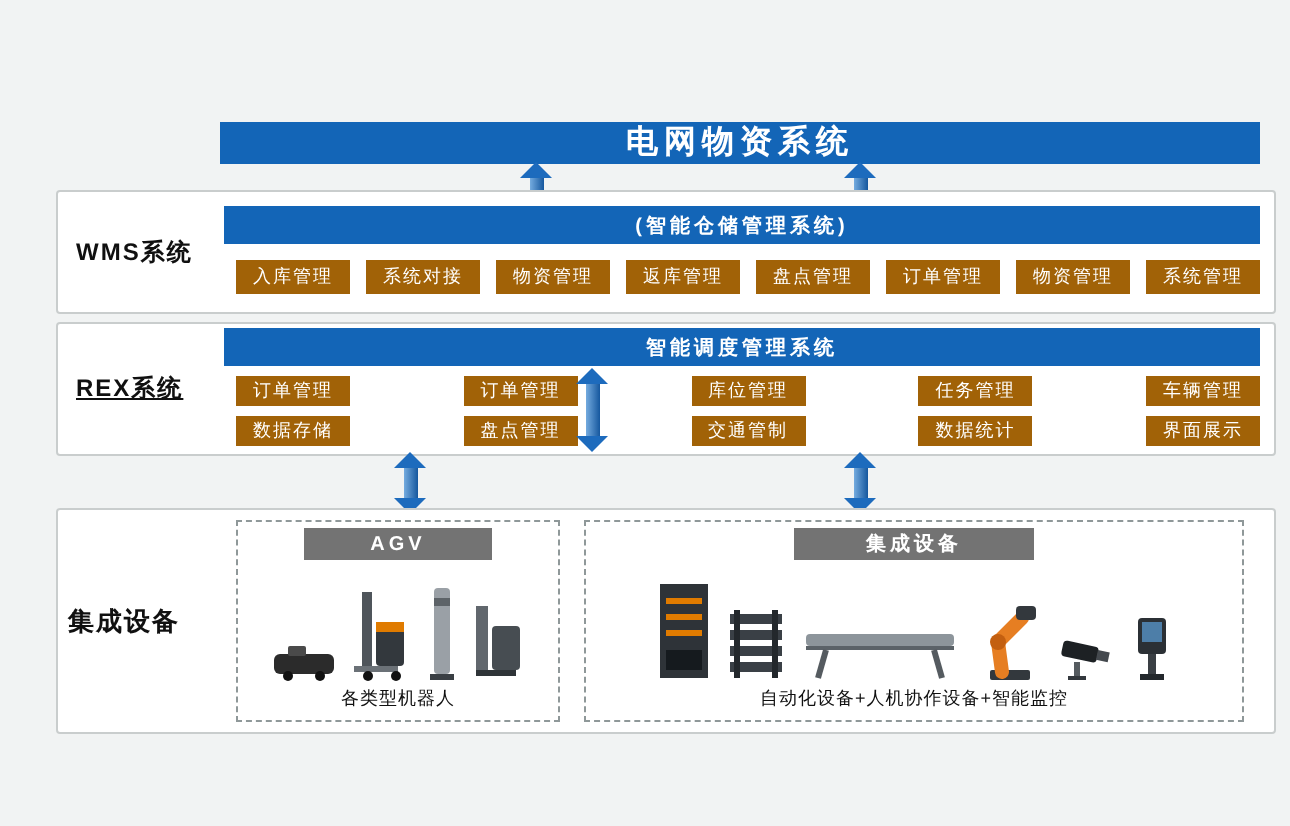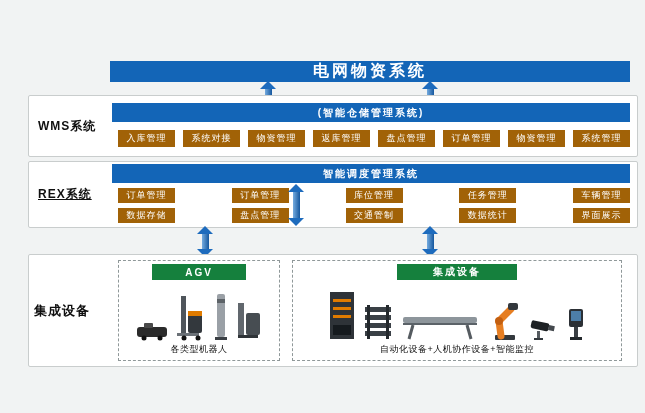--- a/index.html
+++ b/index.html
@@ -15,21 +15,21 @@
   .chip{flex:1;background:#a16207;color:#fff;font-size:9px;display:flex;align-items:center;justify-content:center;
         letter-spacing:1px;white-space:nowrap;}
   .rex-grid{position:absolute;display:grid;grid-template-columns:repeat(5,57px);justify-content:space-between;row-gap:5px;}
   .rex-grid .chip{height:15px;flex:none;}
   .v-arrow{position:absolute;width:16px;display:flex;flex-direction:column;align-items:center;}
   .v-arrow i{display:block;}
   .a-up{width:0;height:0;border-left:8px solid transparent;border-right:8px solid transparent;border-bottom:8px solid #1d6bbd;}
   .a-down{width:0;height:0;border-left:8px solid transparent;border-right:8px solid transparent;border-top:8px solid #1d6bbd;}
   .a-shaft{flex:1;width:7px;background:linear-gradient(to right,#74abdf,#15579e);}
   .dashed-panel{position:absolute;background:#fff;border:1px dashed #8f9899;display:flex;flex-direction:column;align-items:center;}
-  .navybar{height:16px;margin-top:3px;background:#15803d;color:#fff;font-size:10px;font-weight:bold;
+  .navybar{height:16px;margin-top:3px;background:#737373;color:#fff;font-size:10px;font-weight:bold;
            display:flex;align-items:center;justify-content:center;letter-spacing:2px;}
   .icon-row{flex:1;width:100%;display:flex;align-items:flex-end;justify-content:center;gap:8px;padding:2px 4px 2px;}
   .caption{font-size:9px;color:#101010;margin-bottom:4px;letter-spacing:0.5px;white-space:nowrap;}
 </style>
 </head>
 <body>
 
 <div class="stage">
 
   <div class="bluebar topbar" style="left:110px;top:61px;width:520px;height:21px;">电网物资系统</div>

